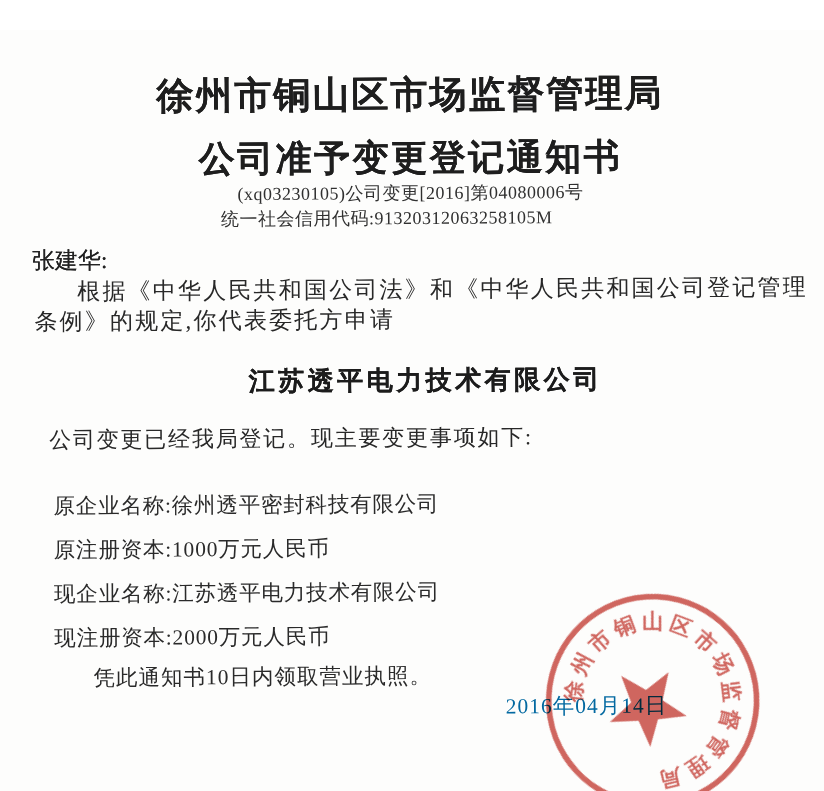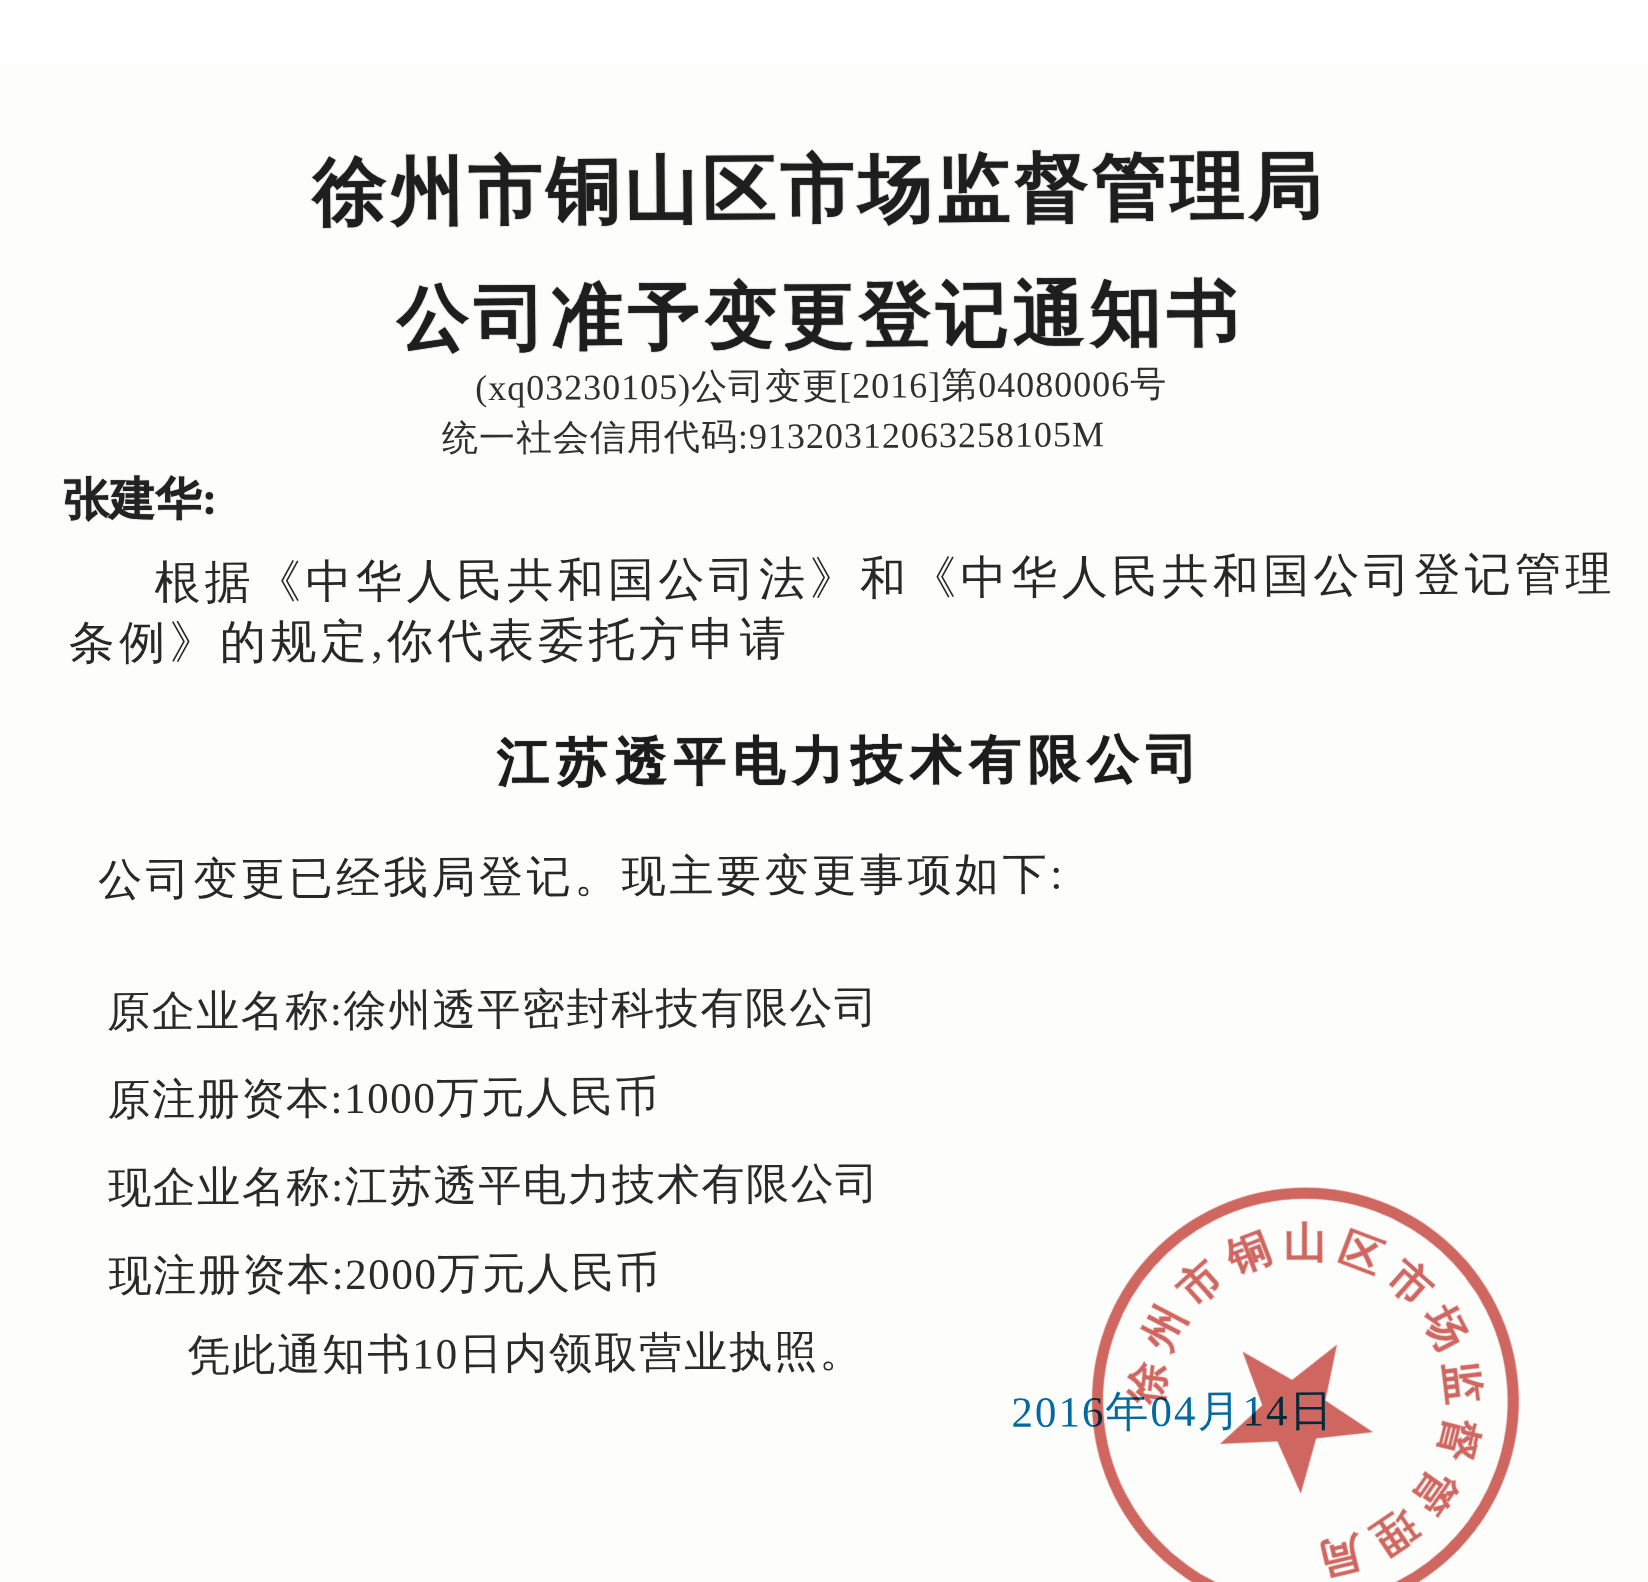--- a/index.html
+++ b/index.html
@@ -37,21 +37,21 @@
     letter-spacing: 2.5px;
     font-family: "Liberation Sans", sans-serif;
     color: #1e1e1e;
     text-shadow: 0 0 0.6px #1e1e1e;
   }
   .ref   { top: 151px; font-size: 18px; letter-spacing: 0.5px; color: #303030; }
   .credit{ top: 176px; font-size: 18px; letter-spacing: 0.5px; color: #303030;
            transform: translateX(-24px); }
 
   .addressee {
-    left: 33px; top: 202px; font-size: 23px; font-weight: bold;
+    left: 33px; top: 213px; font-size: 23px; font-weight: normal;
     color: #222; text-shadow: 0 0 0.5px #222;
   }
   .body1 { left: 78px;  top: 244px; font-size: 23px; letter-spacing: 2.2px; color: #282828; }
   .body2 { left: 35px;  top: 274px; font-size: 23px; letter-spacing: 2.2px; color: #282828; }
 
   .company {
     top: 333px; font-size: 26px; font-weight: bold;
     letter-spacing: 3.5px;
     font-family: "Liberation Sans", sans-serif;
     color: #1c1c1c; text-shadow: 0 0 0.5px #1c1c1c;

